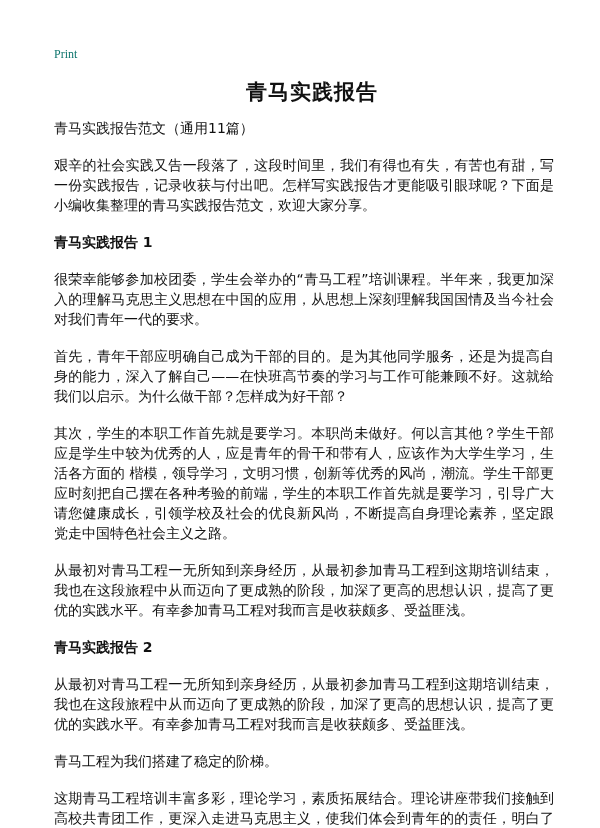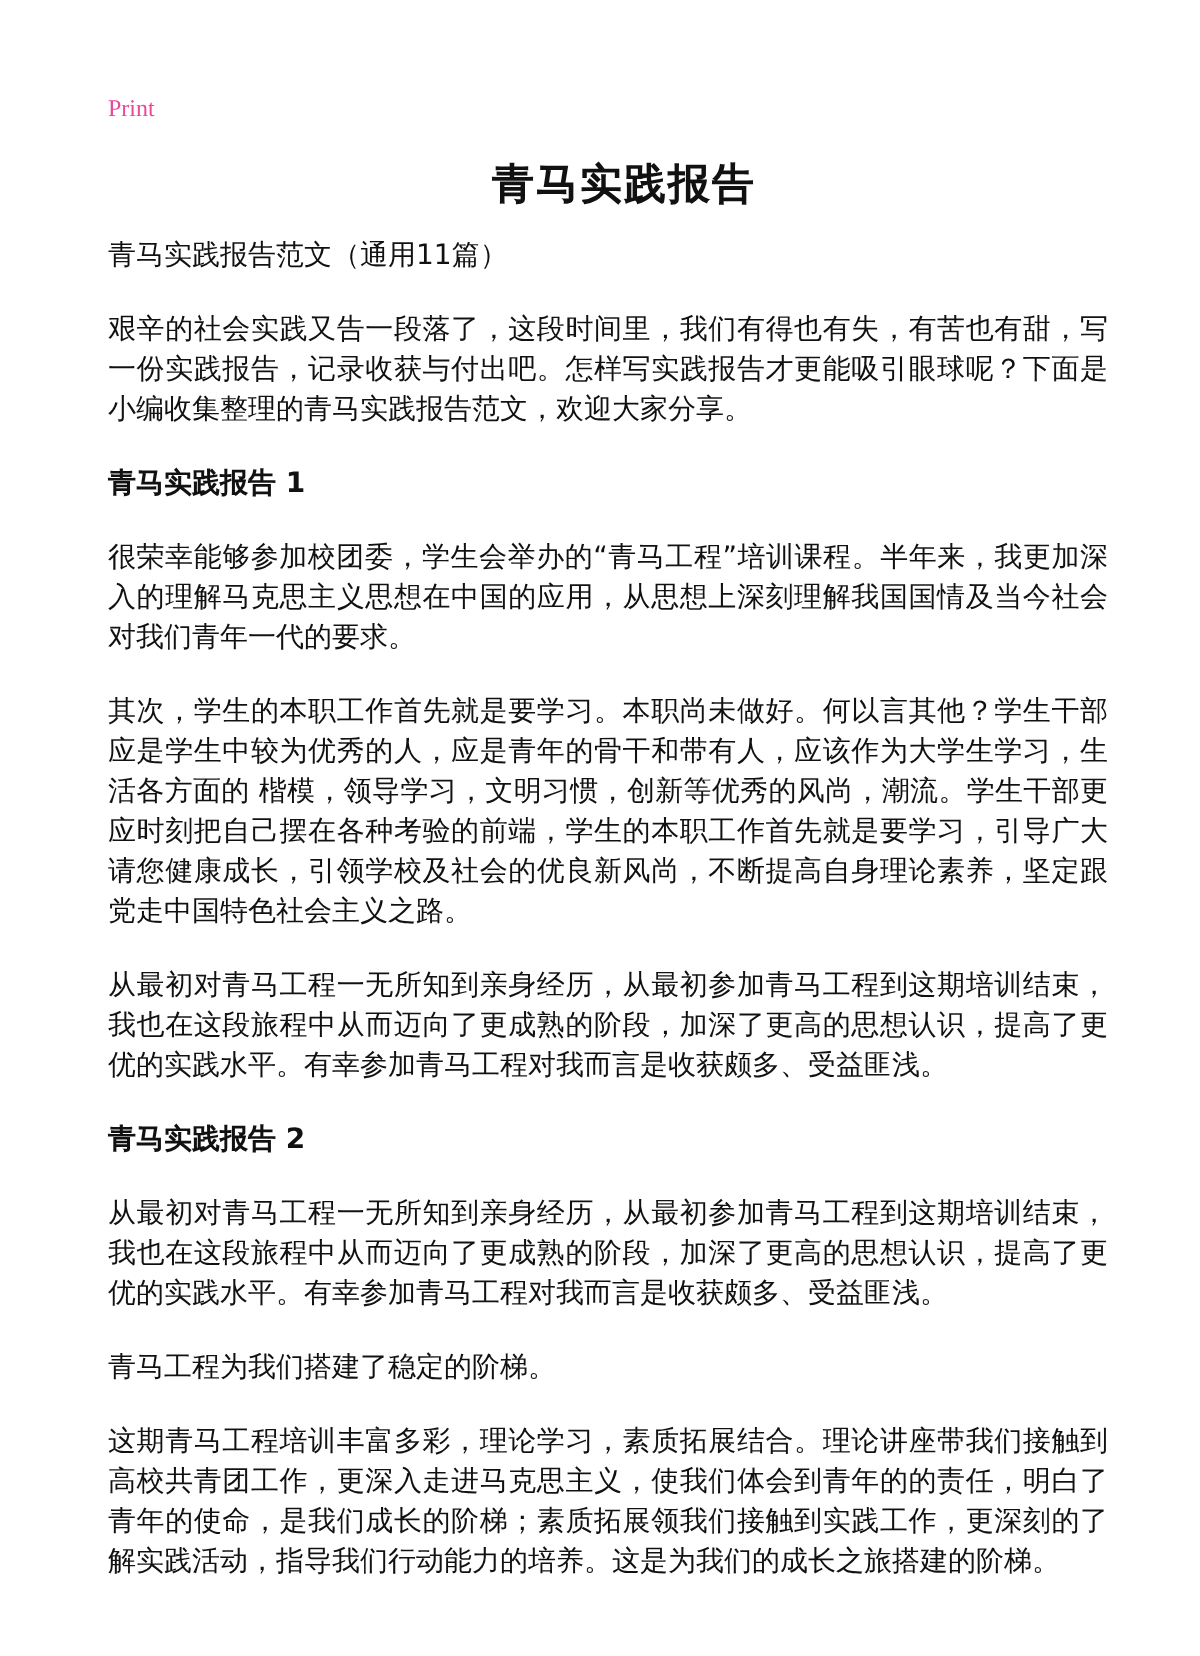--- a/index.html
+++ b/index.html
@@ -2,21 +2,21 @@
 <html><head>
 <meta charset="utf-8">
 <style>
   html, body { margin: 0; padding: 0; background: #ffffff; }
   body {
     width: 600px; height: 828px; overflow: hidden; position: relative;
     font-family: "DejaVu Sans", sans-serif; color: #111;
   }
   .print-link {
     position: absolute; left: 54px; top: 47px;
-    font-family: "Liberation Serif", serif; font-size: 12px; color: #ec4899;
+    font-family: "Liberation Serif", serif; font-size: 12px; color: #0f766e;
   }
   .doc-title {
     position: absolute; left: 0; width: 600px; top: 78px; text-align: center;
     font-size: 21px; font-weight: bold; letter-spacing: 1px; margin: 0; padding-left: 12px;
   }
   .content {
     position: absolute; left: 54px; top: 118px; width: 500px;
     font-size: 14px; line-height: 20px;
   }
   .subtitle { margin: 0 0 14px 0; }
@@ -31,20 +31,21 @@
 <a class="print-link">Print</a>
 
 <h1 class="doc-title">青马实践报告</h1>
 
 <div class="content">
   <p class="subtitle">青马实践报告范文（通用11篇）</p>
   <p class="para">艰辛的社会实践又告一段落了，这段时间里，我们有得也有失，有苦也有甜，写一份实践报告，记录收获与付出吧。怎样写实践报告才更能吸引眼球呢？下面是小编收集整理的青马实践报告范文，欢迎大家分享。</p>
 
   <h2 class="section-heading">青马实践报告 1</h2>
   <p class="para">很荣幸能够参加校团委，学生会举办的“青马工程”培训课程。半年来，我更加深入的理解马克思主义思想在中国的应用，从思想上深刻理解我国国情及当今社会对我们青年一代的要求。</p>
+  <p class="para">首先，青年干部应明确自己成为干部的目的。是为其他同学服务，还是为提高自身的能力，深入了解自己——在快班高节奏的学习与工作可能兼顾不好。这就给我们以启示。为什么做干部？怎样成为好干部？</p>
   <p class="para">其次，学生的本职工作首先就是要学习。本职尚未做好。何以言其他？学生干部应是学生中较为优秀的人，应是青年的骨干和带有人，应该作为大学生学习，生活各方面的 楷模，领导学习，文明习惯，创新等优秀的风尚，潮流。学生干部更应时刻把自己摆在各种考验的前端，学生的本职工作首先就是要学习，引导广大请您健康成长，引领学校及社会的优良新风尚，不断提高自身理论素养，坚定跟党走中国特色社会主义之路。</p>
   <p class="para">从最初对青马工程一无所知到亲身经历，从最初参加青马工程到这期培训结束，我也在这段旅程中从而迈向了更成熟的阶段，加深了更高的思想认识，提高了更优的实践水平。有幸参加青马工程对我而言是收获颇多、受益匪浅。</p>
 
   <h2 class="section-heading">青马实践报告 2</h2>
   <p class="para">从最初对青马工程一无所知到亲身经历，从最初参加青马工程到这期培训结束，我也在这段旅程中从而迈向了更成熟的阶段，加深了更高的思想认识，提高了更优的实践水平。有幸参加青马工程对我而言是收获颇多、受益匪浅。</p>
   <p class="para">青马工程为我们搭建了稳定的阶梯。</p>
   <p class="para">这期青马工程培训丰富多彩，理论学习，素质拓展结合。理论讲座带我们接触到高校共青团工作，更深入走进马克思主义，使我们体会到青年的的责任，明白了青年的使命，是我们成长的阶梯；素质拓展领我们接触到实践工作，更深刻的了解实践活动，指导我们行动能力的培养。这是为我们的成长之旅搭建的阶梯。</p>
 </div>
 
 </body></html>

